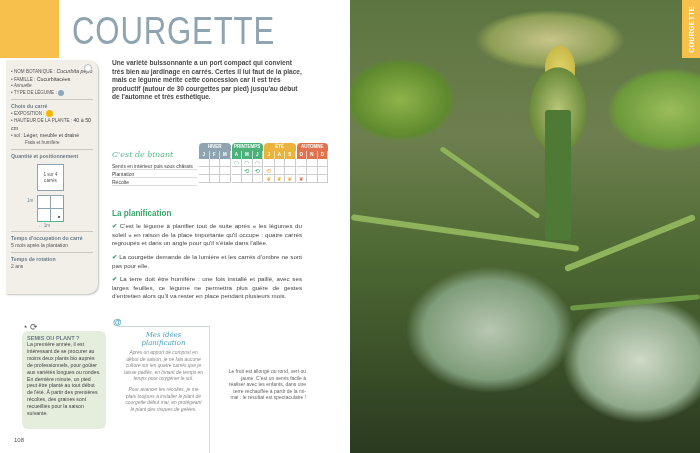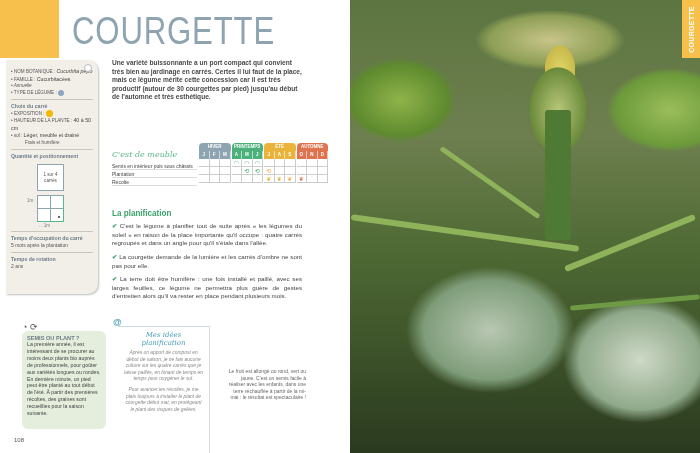--- a/index.html
+++ b/index.html
@@ -114,21 +114,21 @@
     <div class="sec">
       <div class="sec-title">Temps d'occupation du carré</div>
       <div class="txt">5 mois après la plantation</div>
     </div>
     <div class="sec">
       <div class="sec-title">Temps de rotation</div>
       <div class="txt">2 ans</div>
     </div>
   </div>
 
-  <div class="season-title">C'est de meuble</div>
+  <div class="season-title">C'est de binant</div>
   <div class="season-rows">
     <div>Semis en intérieur puis sous châssis</div>
     <div>Plantation</div>
     <div>Récolte</div>
   </div>
 
   <div class="season-table">
     <div class="season-col">
       <div class="season-head" style="background:#8ea4b0">HIVER</div>
       <div class="months" style="background:#8ea4b0">

